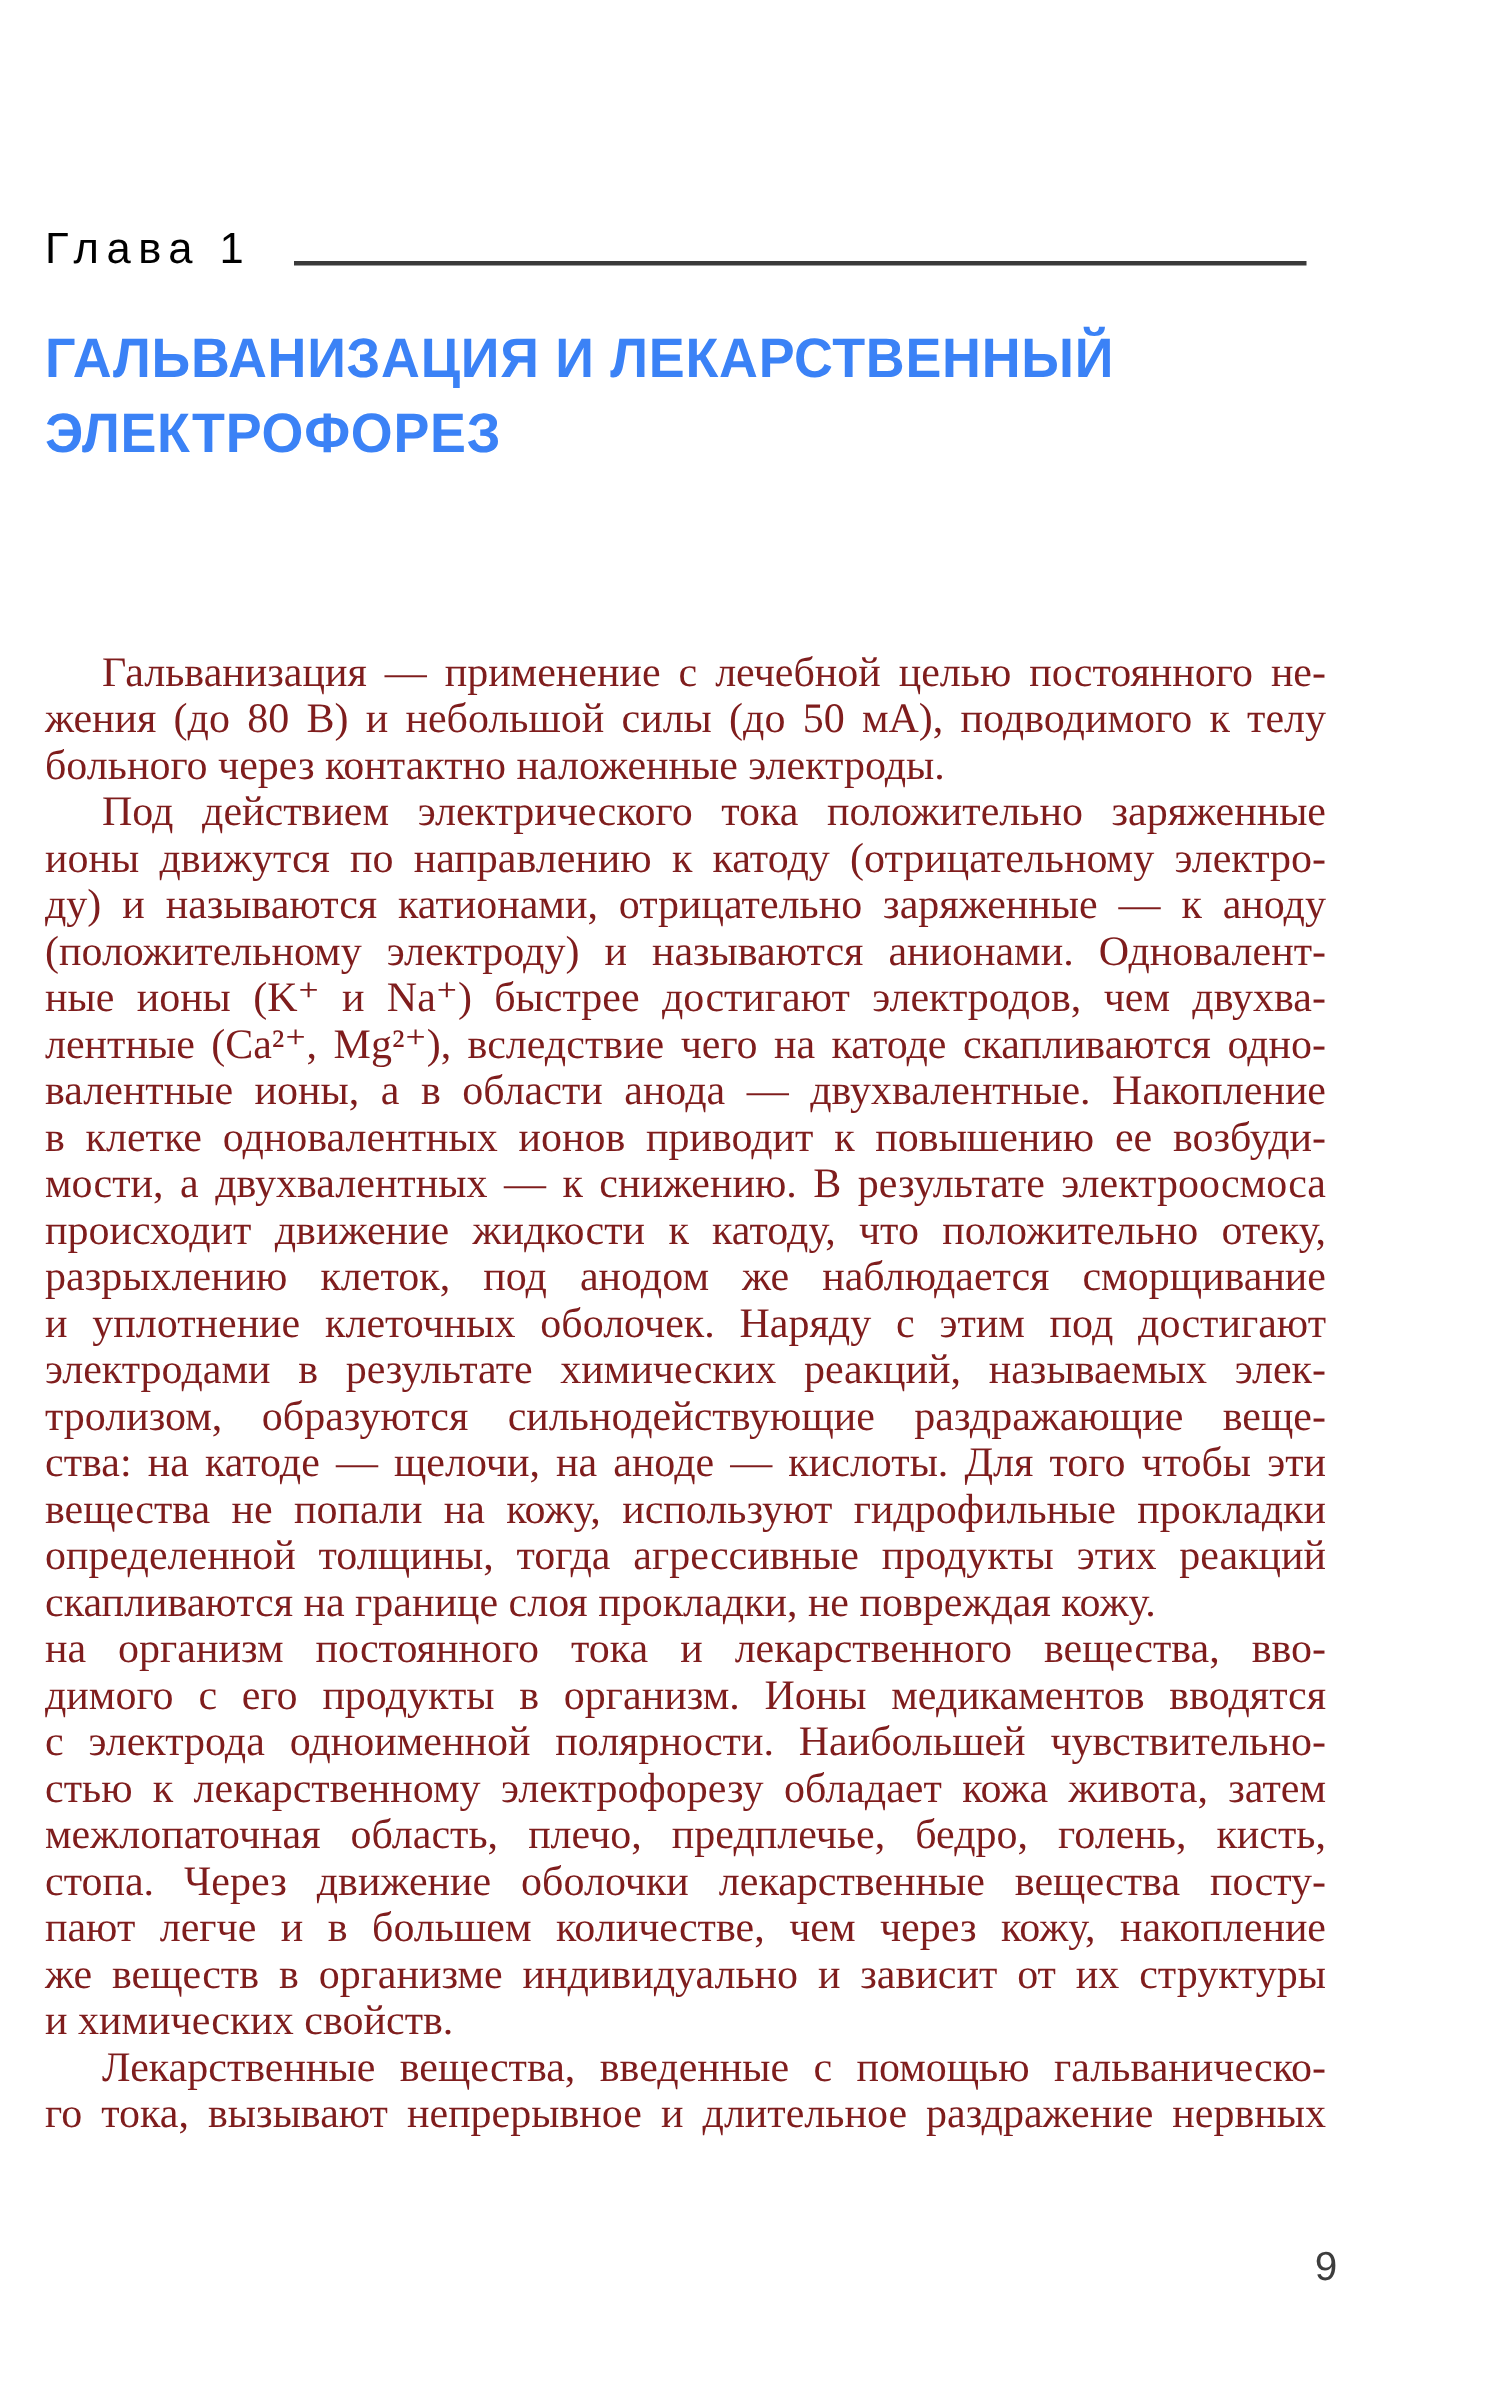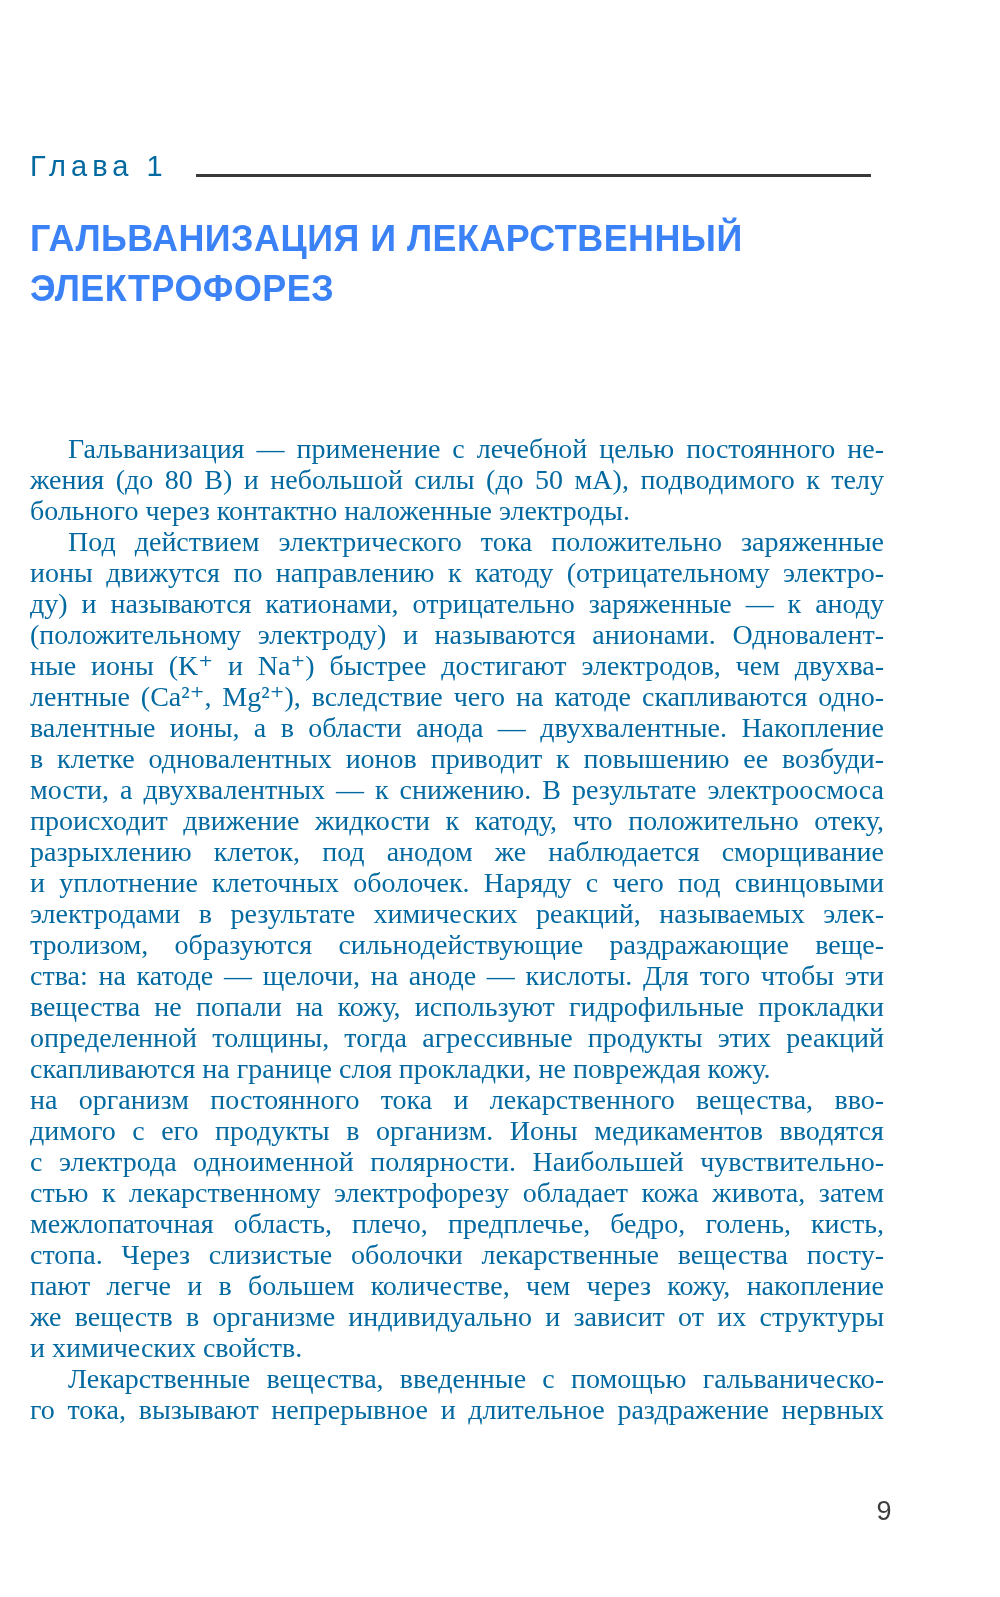--- a/index.html
+++ b/index.html
@@ -20,21 +20,21 @@
     top: 152px;
     width: 841px;
     display: flex;
     align-items: flex-end;
   }
   .chapter-label {
     font-family: "Liberation Sans", "DejaVu Sans", sans-serif;
     font-size: 29px;
     font-weight: 400;
     letter-spacing: 5px;
-    color: #0369a1;
+    color: #000000;
     line-height: 1;
     white-space: nowrap;
   }
   .chapter-rule {
     flex: 1;
     height: 3px;
     background: #3a3a3a;
     margin-left: 28px;
     margin-bottom: 4px;
   }
@@ -53,21 +53,21 @@
   }
   .title-line { display: block; transform: scaleX(0.97); transform-origin: left center; }
   .body-text {
     position: absolute;
     left: 30px;
     top: 433px;
     width: 854px;
     font-family: "Liberation Serif", "DejaVu Serif", serif;
     font-size: 28px;
     line-height: 31px;
-    color: #0369a1;
+    color: #7f1d1d;
   }
   .line {
     text-align: justify;
     text-align-last: justify;
     height: 31px;
     white-space: nowrap;
   }
   .line.first { text-indent: 38px; }
   .line.last  { text-align-last: left; }
   .page-number {
@@ -104,33 +104,33 @@
       <div class="line">ионы движутся по направлению к катоду (отрицательному электро-</div>
       <div class="line">ду) и называются катионами, отрицательно заряженные — к аноду</div>
       <div class="line">(положительному электроду) и называются анионами. Одновалент-</div>
       <div class="line">ные ионы (K⁺ и Na⁺) быстрее достигают электродов, чем двухва-</div>
       <div class="line">лентные (Ca²⁺, Mg²⁺), вследствие чего на катоде скапливаются одно-</div>
       <div class="line">валентные ионы, а в области анода — двухвалентные. Накопление</div>
       <div class="line">в клетке одновалентных ионов приводит к повышению ее возбуди-</div>
       <div class="line">мости, а двухвалентных — к снижению. В результате электроосмоса</div>
       <div class="line">происходит движение жидкости к катоду, что положительно отеку,</div>
       <div class="line">разрыхлению клеток, под анодом же наблюдается сморщивание</div>
-      <div class="line">и уплотнение клеточных оболочек. Наряду с чего под свинцовыми</div>
+      <div class="line">и уплотнение клеточных оболочек. Наряду с этим под достигают</div>
       <div class="line">электродами в результате химических реакций, называемых элек-</div>
       <div class="line">тролизом, образуются сильнодействующие раздражающие веще-</div>
       <div class="line">ства: на катоде — щелочи, на аноде — кислоты. Для того чтобы эти</div>
       <div class="line">вещества не попали на кожу, используют гидрофильные прокладки</div>
       <div class="line">определенной толщины, тогда агрессивные продукты этих реакций</div>
       <div class="line last">скапливаются на границе слоя прокладки, не повреждая кожу.</div>
       <div class="line">на организм постоянного тока и лекарственного вещества, вво-</div>
       <div class="line">димого с его продукты в организм. Ионы медикаментов вводятся</div>
       <div class="line">с электрода одноименной полярности. Наибольшей чувствительно-</div>
       <div class="line">стью к лекарственному электрофорезу обладает кожа живота, затем</div>
       <div class="line">межлопаточная область, плечо, предплечье, бедро, голень, кисть,</div>
-      <div class="line">стопа. Через слизистые оболочки лекарственные вещества посту-</div>
+      <div class="line">стопа. Через движение оболочки лекарственные вещества посту-</div>
       <div class="line">пают легче и в большем количестве, чем через кожу, накопление</div>
       <div class="line">же веществ в организме индивидуально и зависит от их структуры</div>
       <div class="line last">и химических свойств.</div>
       <div class="line first">Лекарственные вещества, введенные с помощью гальваническо-</div>
       <div class="line">го тока, вызывают непрерывное и длительное раздражение нервных</div>
     </main>
 
   <div class="page-number">9</div>
 
 </div>

